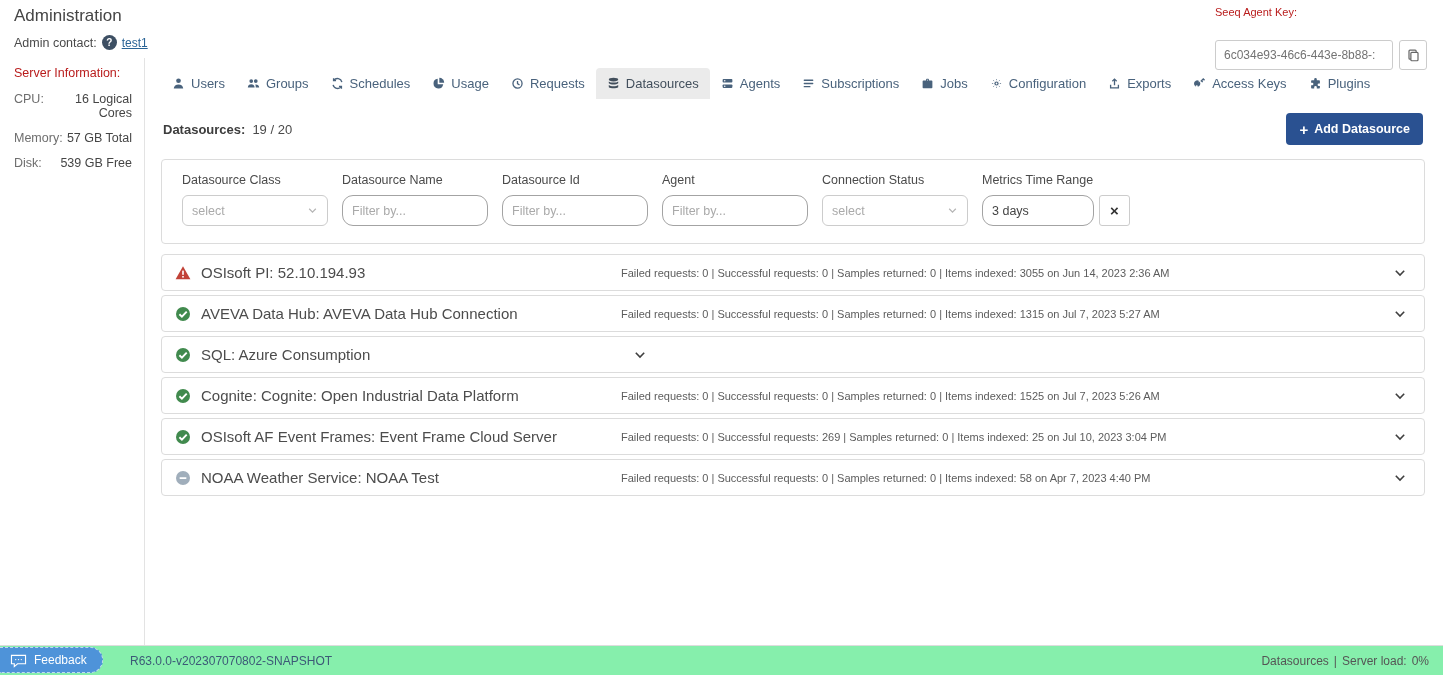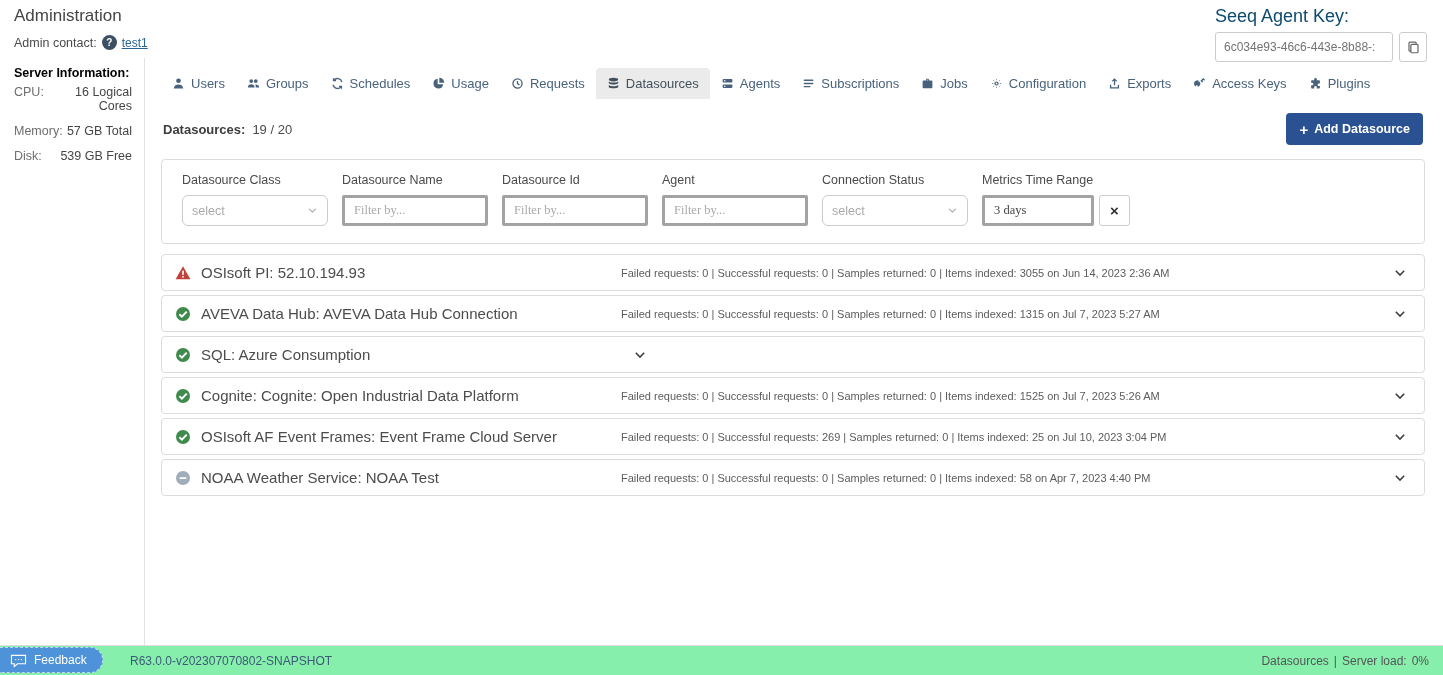--- a/index.html
+++ b/index.html
@@ -14,32 +14,32 @@
   
   .top { height: 58px; padding: 6px 16px 0 14px; position: relative; }
   .title { margin: 0 0 9px 0; font-size: 17px; font-weight: 500; color: #454545; }
   .admin-contact { display: flex; align-items: center; gap: 5px; font-size: 12.5px; color: #4a4a4a; }
   .help-icon {
     width: 15px; height: 15px; border-radius: 50%; background: #3d4f63; color: #fff;
     font-size: 10px; font-weight: bold; display: inline-flex; align-items: center; justify-content: center;
   }
   .contact-link { color: var(--link-blue,#2a6496); text-decoration: underline; cursor: pointer; font-size: 12px; }
   .agent-key { position: absolute; top: 6px; right: 16px; width: 212px; }
-  .agent-key label { display: block; font-size: 18px; margin-bottom: 5px; color: #0c4a6e; }
+  .agent-key label { display: block; font-size: 11px; margin-bottom: 22px; color: #b91c1c; }
   .key-row { display: flex; gap: 6px; align-items: center; }
   .key-input {
     width: 178px; height: 30px; border: 1px solid #ccc; border-radius: 3px;
     padding: 0 8px; font-size: 12px; color: #737373; font-family: inherit;
   }
   .copy-btn { width: 28px; height: 30px; border: 1px solid #ccc; border-radius: 3px; background: #fff; display: flex; align-items: center; justify-content: center; cursor: pointer; padding: 0; }
 
   
   .body { display: flex; height: 587px; }
   .sidebar { width: 145px; flex-shrink: 0; border-right: 1px solid #e3e3e3; padding: 8px 12px 0 14px; }
-  .si-heading { font-weight: bold; font-size: 12.5px; color: #000000; margin-bottom: 5px; }
+  .si-heading { font-weight: normal; font-size: 12.5px; color: #b91c1c; margin-bottom: 12px; }
   .si-row { display: flex; justify-content: space-between; font-size: 12.5px; margin-bottom: 11px; }
   .si-row .si-label { color: #6e6e6e; }
   .si-row .si-value { color: #454545; text-align: right; }
 
   .main { flex: 1; padding: 10px 18px 0 16px; position: relative; }
 
   
   .tabs { display: flex; align-items: stretch; margin-bottom: 14px; flex-wrap: nowrap; }
   .tab {
     display: flex; align-items: center; gap: 6px; padding: 8px 11px;
@@ -70,22 +70,22 @@
     border: 1px solid #dcdcdc; border-radius: 4px; padding: 13px 20px 17px 20px;
     display: flex; gap: 14px; margin-bottom: 10px; align-items: flex-start;
   }
   .filter-field .f-label { font-size: 12.5px; color: #4a4a4a; margin-bottom: 8px; }
   .select-box {
     border: 1px solid #ccc; border-radius: 6px; background: #fff; height: 31px; width: 146px;
     display: flex; align-items: center; justify-content: space-between; padding: 0 9px; cursor: pointer;
   }
   .select-box .ph { color: #aaa; font-size: 12.5px; }
   .filter-field input {
-    border: 3px solid #a3a3a3; border-radius: 2px; height: 31px; width: 146px;
-    padding: 0 9px; font-size: 12.5px; color: #444; font-family: Liberation Serif, serif;
+    border: 1px solid #a3a3a3; border-radius: 11px; height: 31px; width: 146px;
+    padding: 0 9px; font-size: 12.5px; color: #444; font-family: Liberation Sans, sans-serif;
   }
   .filter-field input::placeholder { color: #a9a9a9; }
   .input-group { display: flex; gap: 5px; }
   .f5 input { width: 112px; }
   .clear-btn {
     width: 31px; height: 31px; border: 1px solid #ccc; border-radius: 3px; background: #fff;
     font-size: 15px; font-weight: bold; color: #333; display: flex; align-items: center; justify-content: center;
     cursor: pointer; padding: 0; line-height: 1;
   }
 

